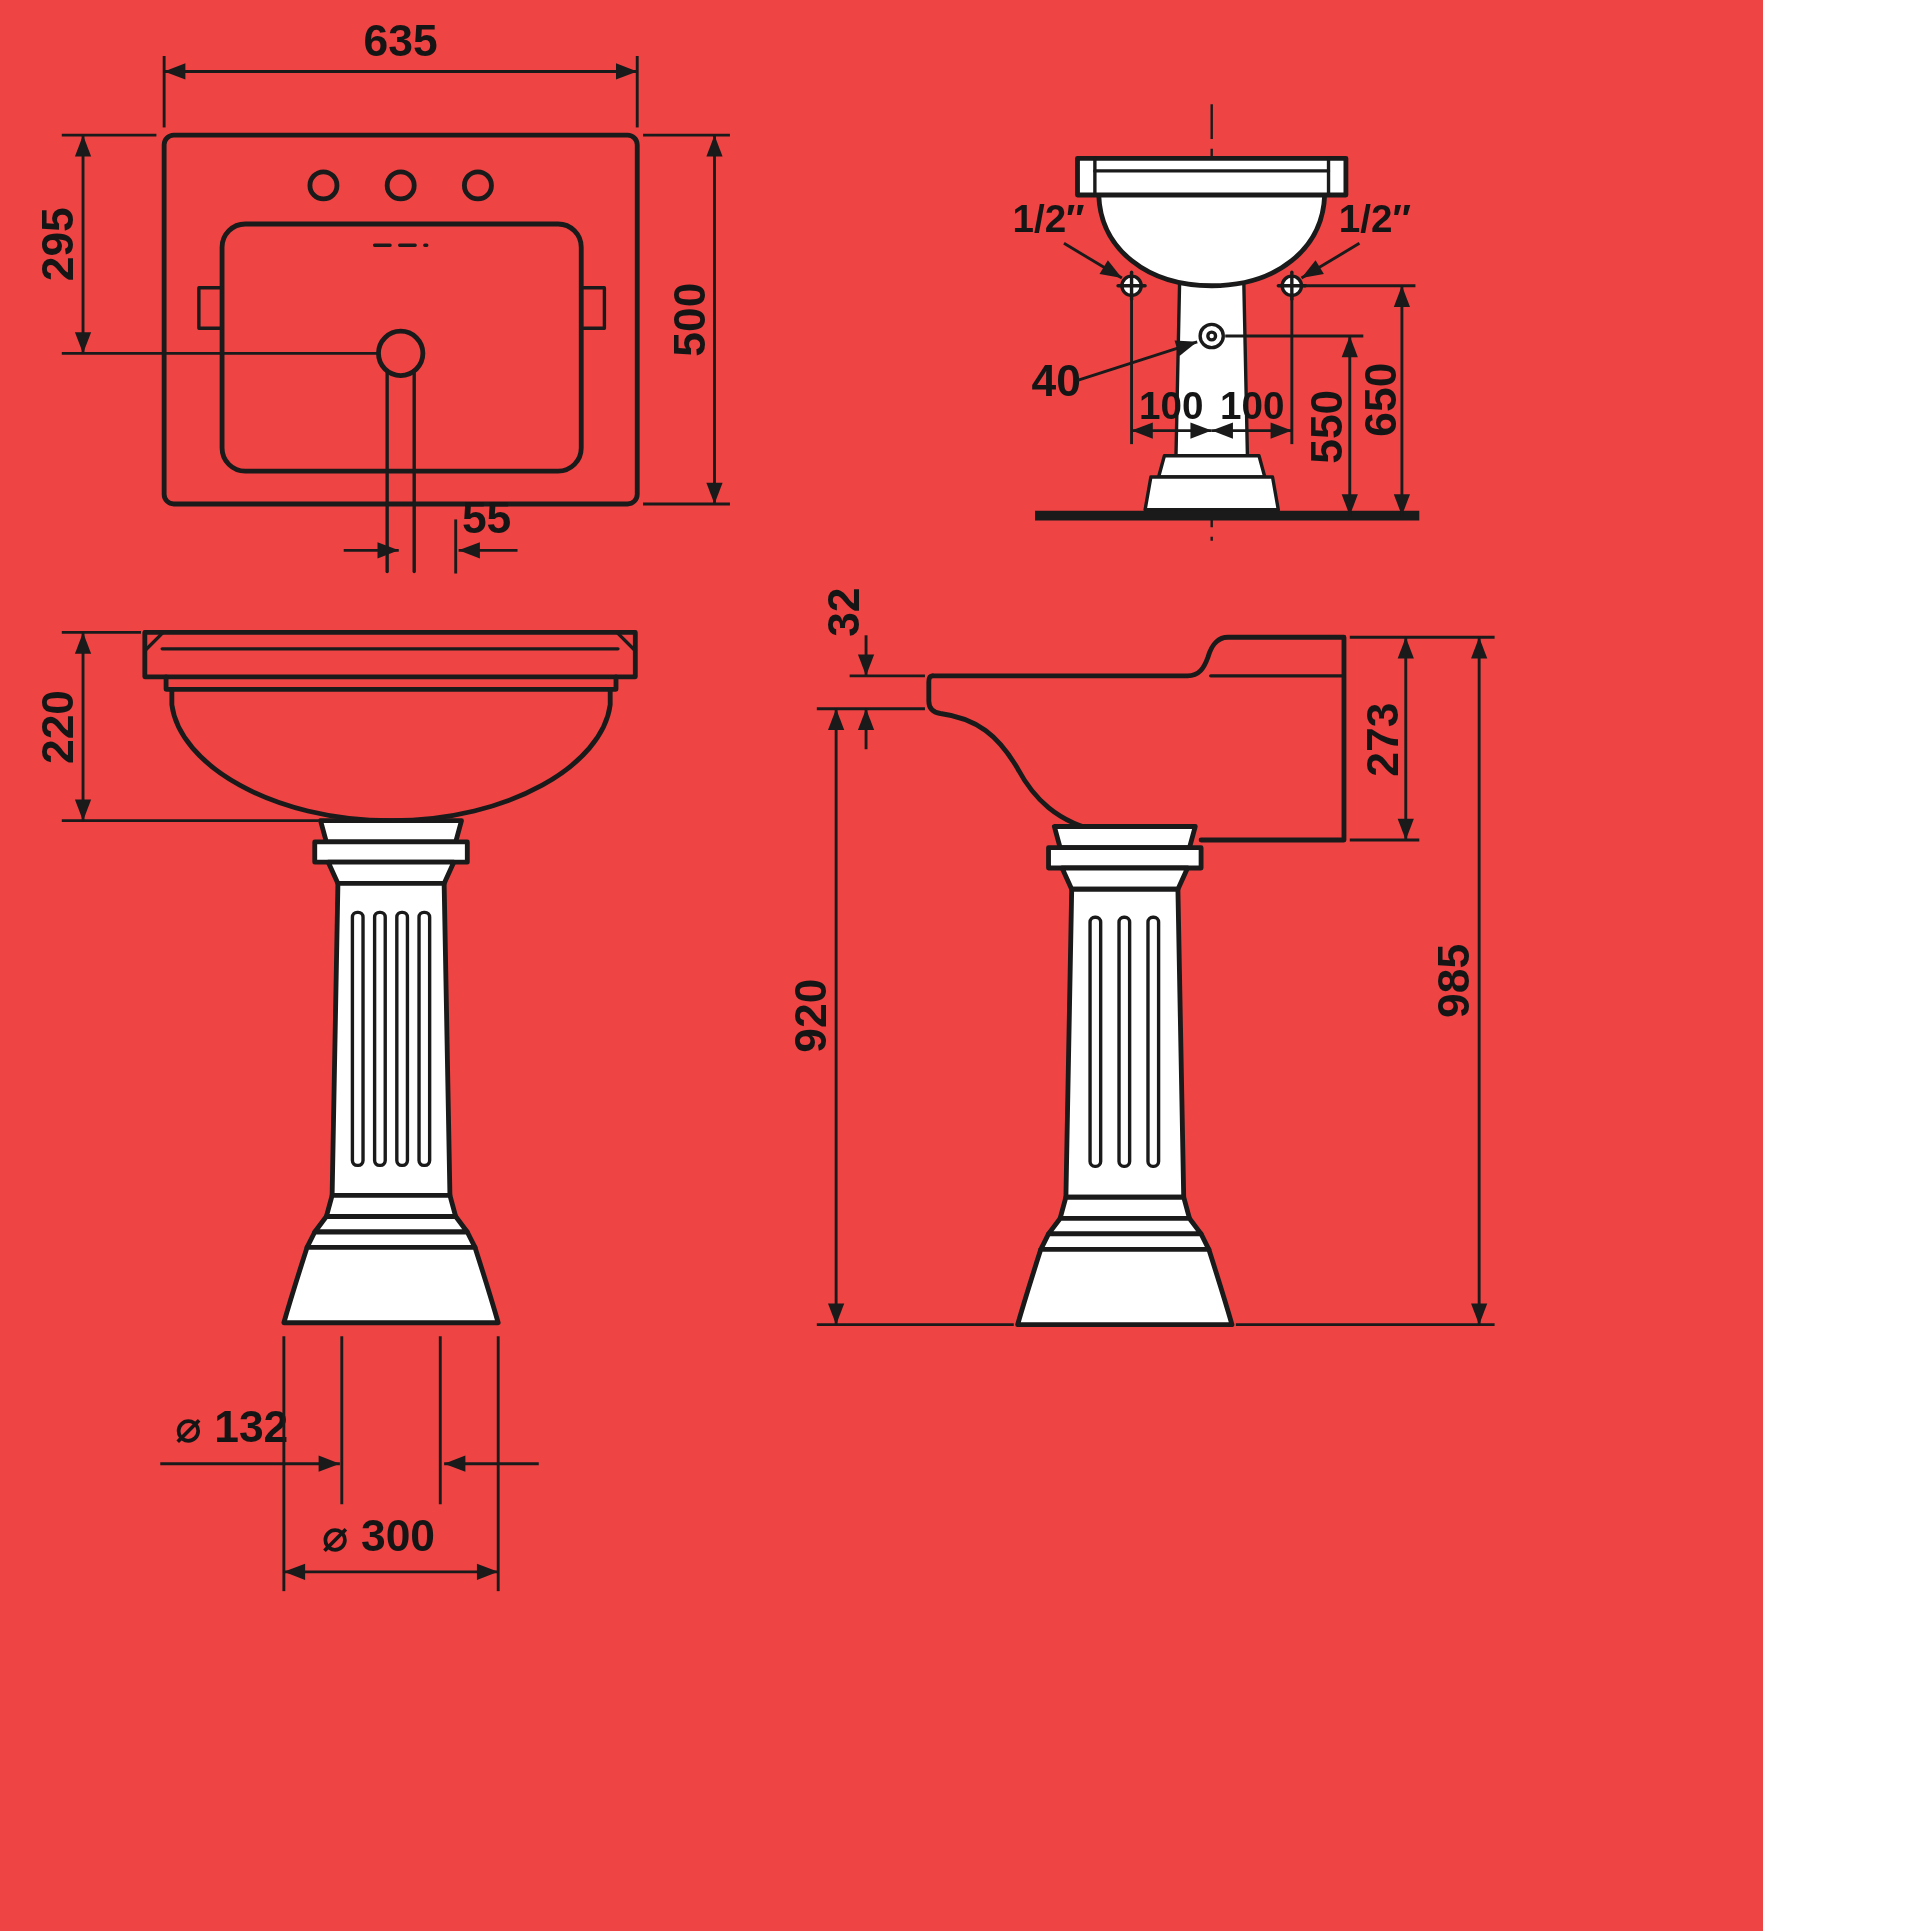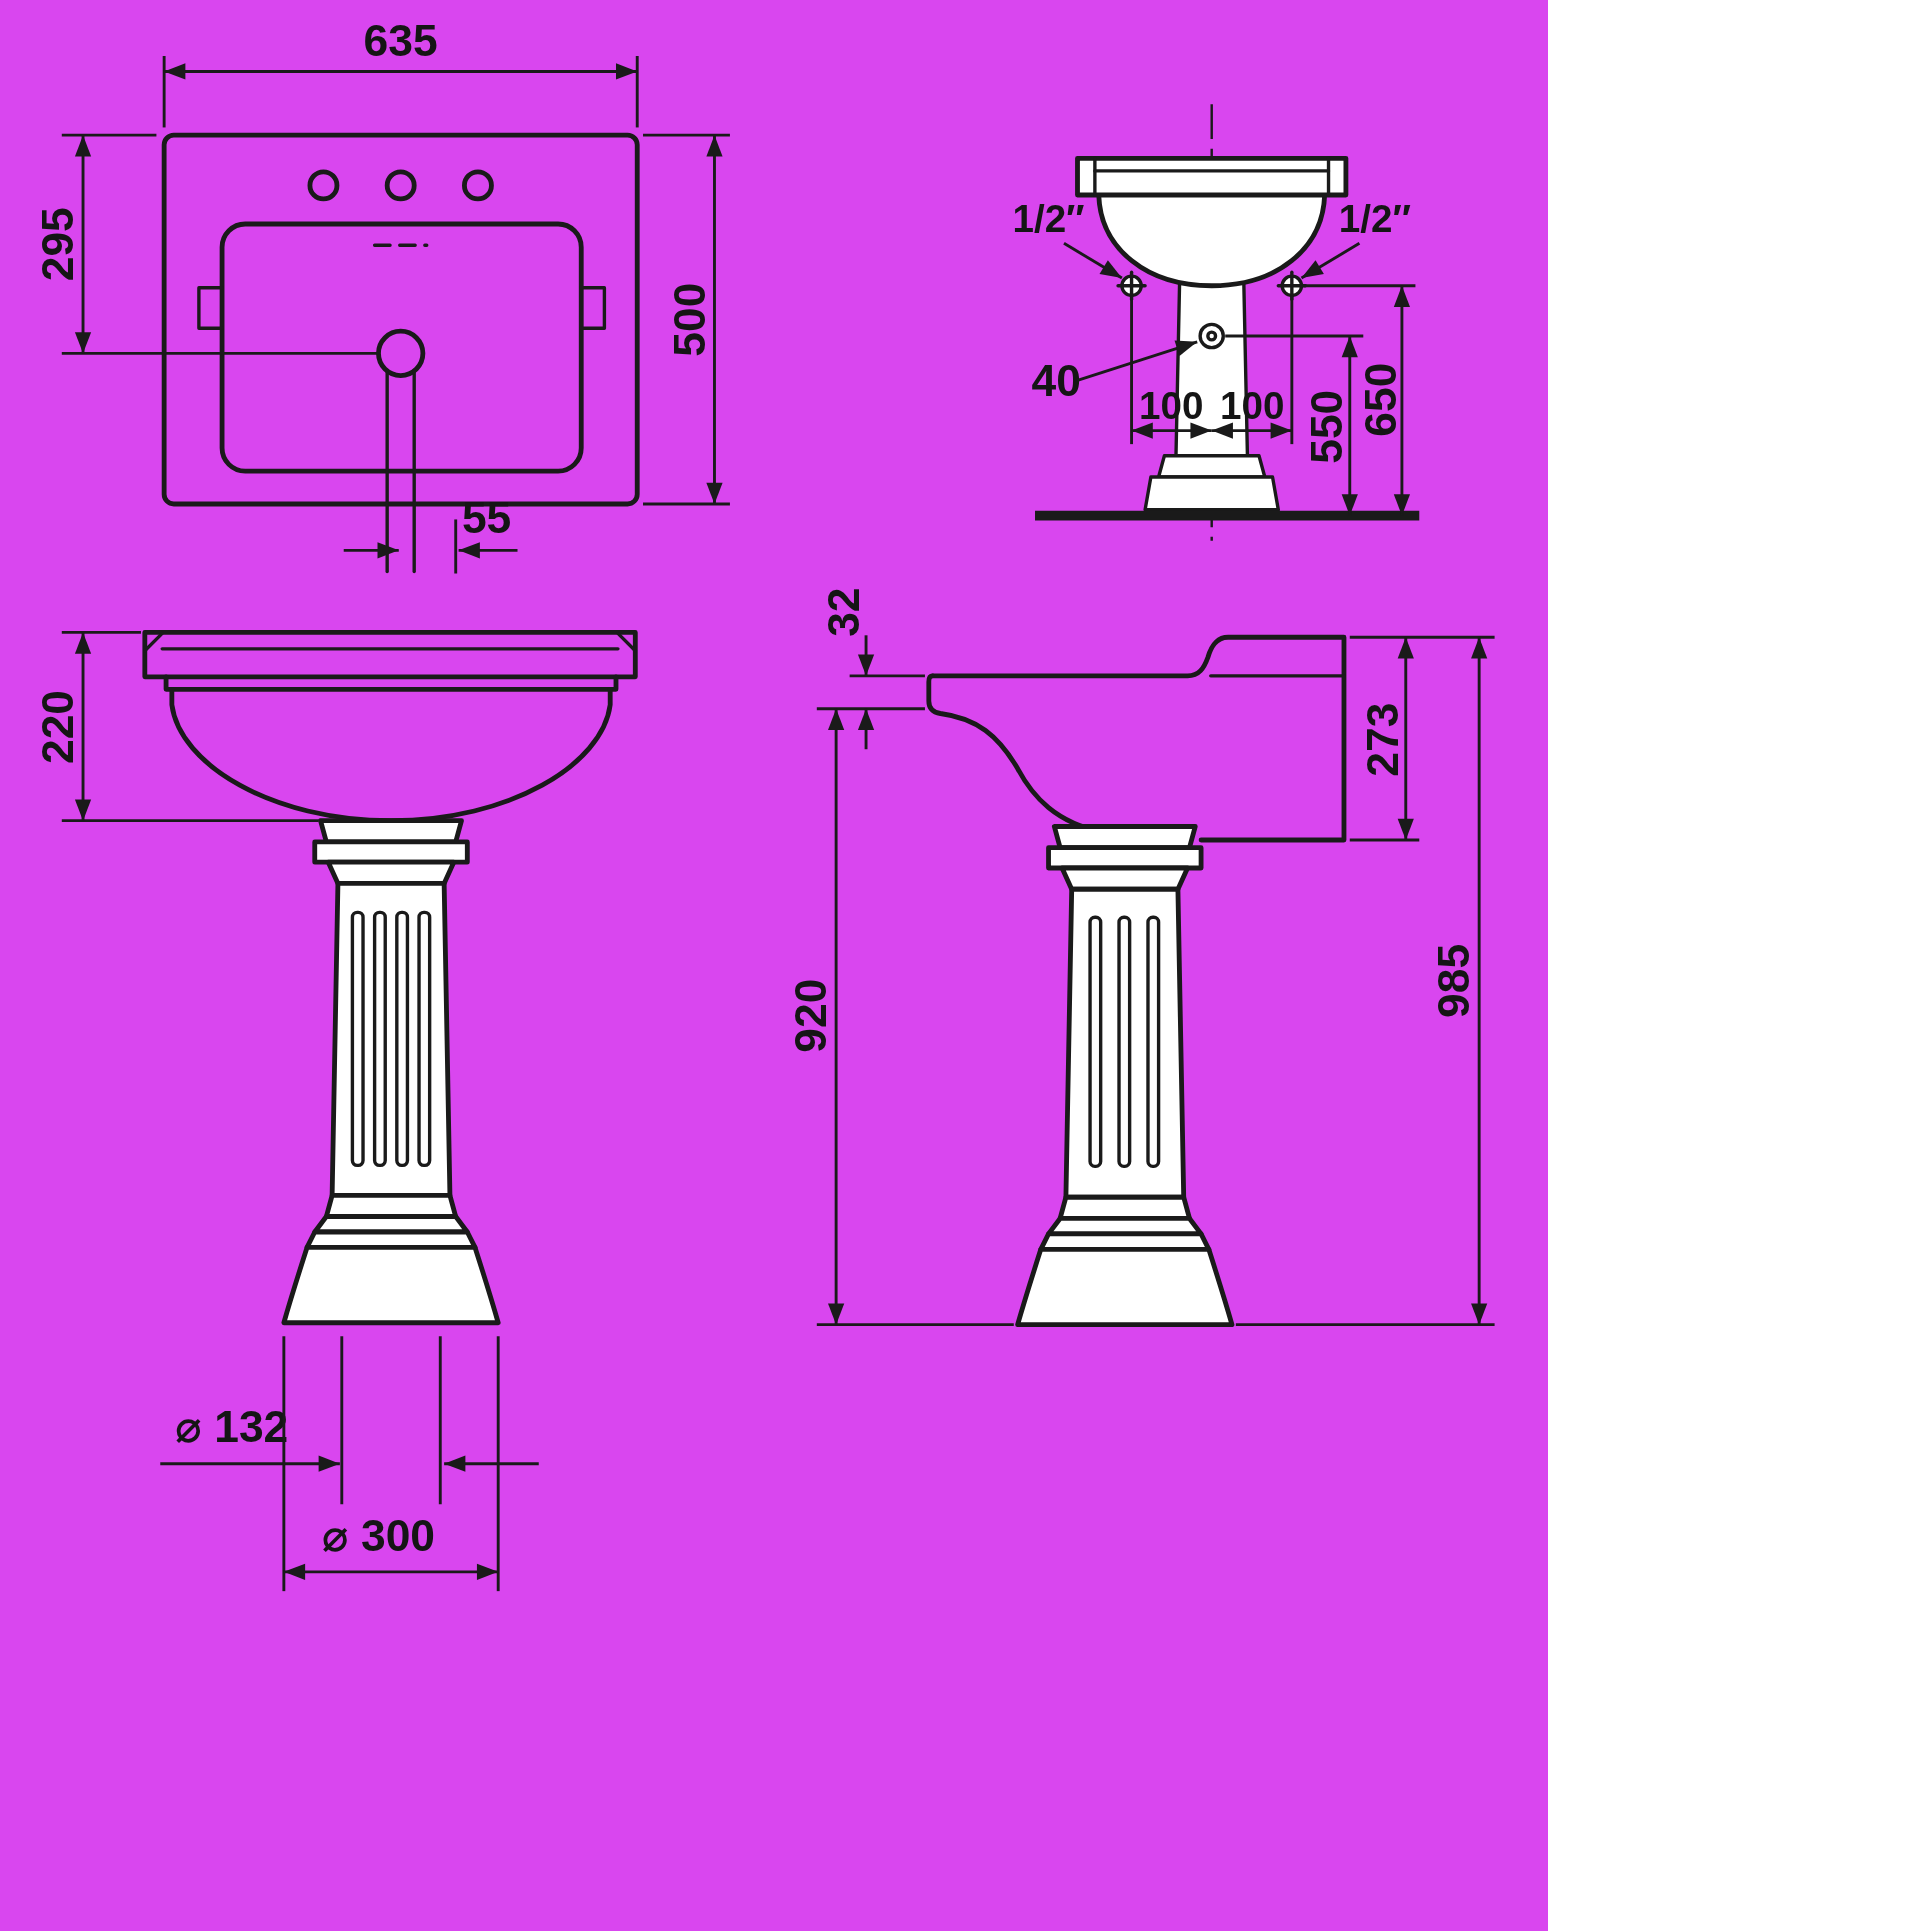--- a/index.html
+++ b/index.html
@@ -1,16 +1,16 @@
 <!DOCTYPE html>
 <html><head>
 <meta charset="utf-8">
 <style>
   html,body{margin:0;padding:0;background:#fff;}
-  #page{width:1548px;height:1931px;background:#d946ef;position:relative;}
+  #page{width:1763px;height:1931px;background:#ef4444;position:relative;}
   svg{display:block}
   .o{stroke:#1a1a1a;stroke-width:5;fill:none;stroke-linejoin:round;stroke-linecap:round}
   .o2{stroke:#1a1a1a;stroke-width:3.5;fill:none;stroke-linejoin:round;stroke-linecap:round}
   .w{fill:#fff}
   .d{stroke:#1a1a1a;stroke-width:3;fill:none}
   .cl{stroke:#1a1a1a;stroke-width:2.5;fill:none;stroke-dasharray:36 10 8 10}
   .ar2{marker-start:url(#ar);marker-end:url(#ar)}
   .are{marker-end:url(#ar)}
   .thick{stroke:#1a1a1a;stroke-width:10;fill:none}
   text{font-family:"Liberation Sans","DejaVu Sans",sans-serif;font-weight:700;font-size:46px;fill:#151515}

